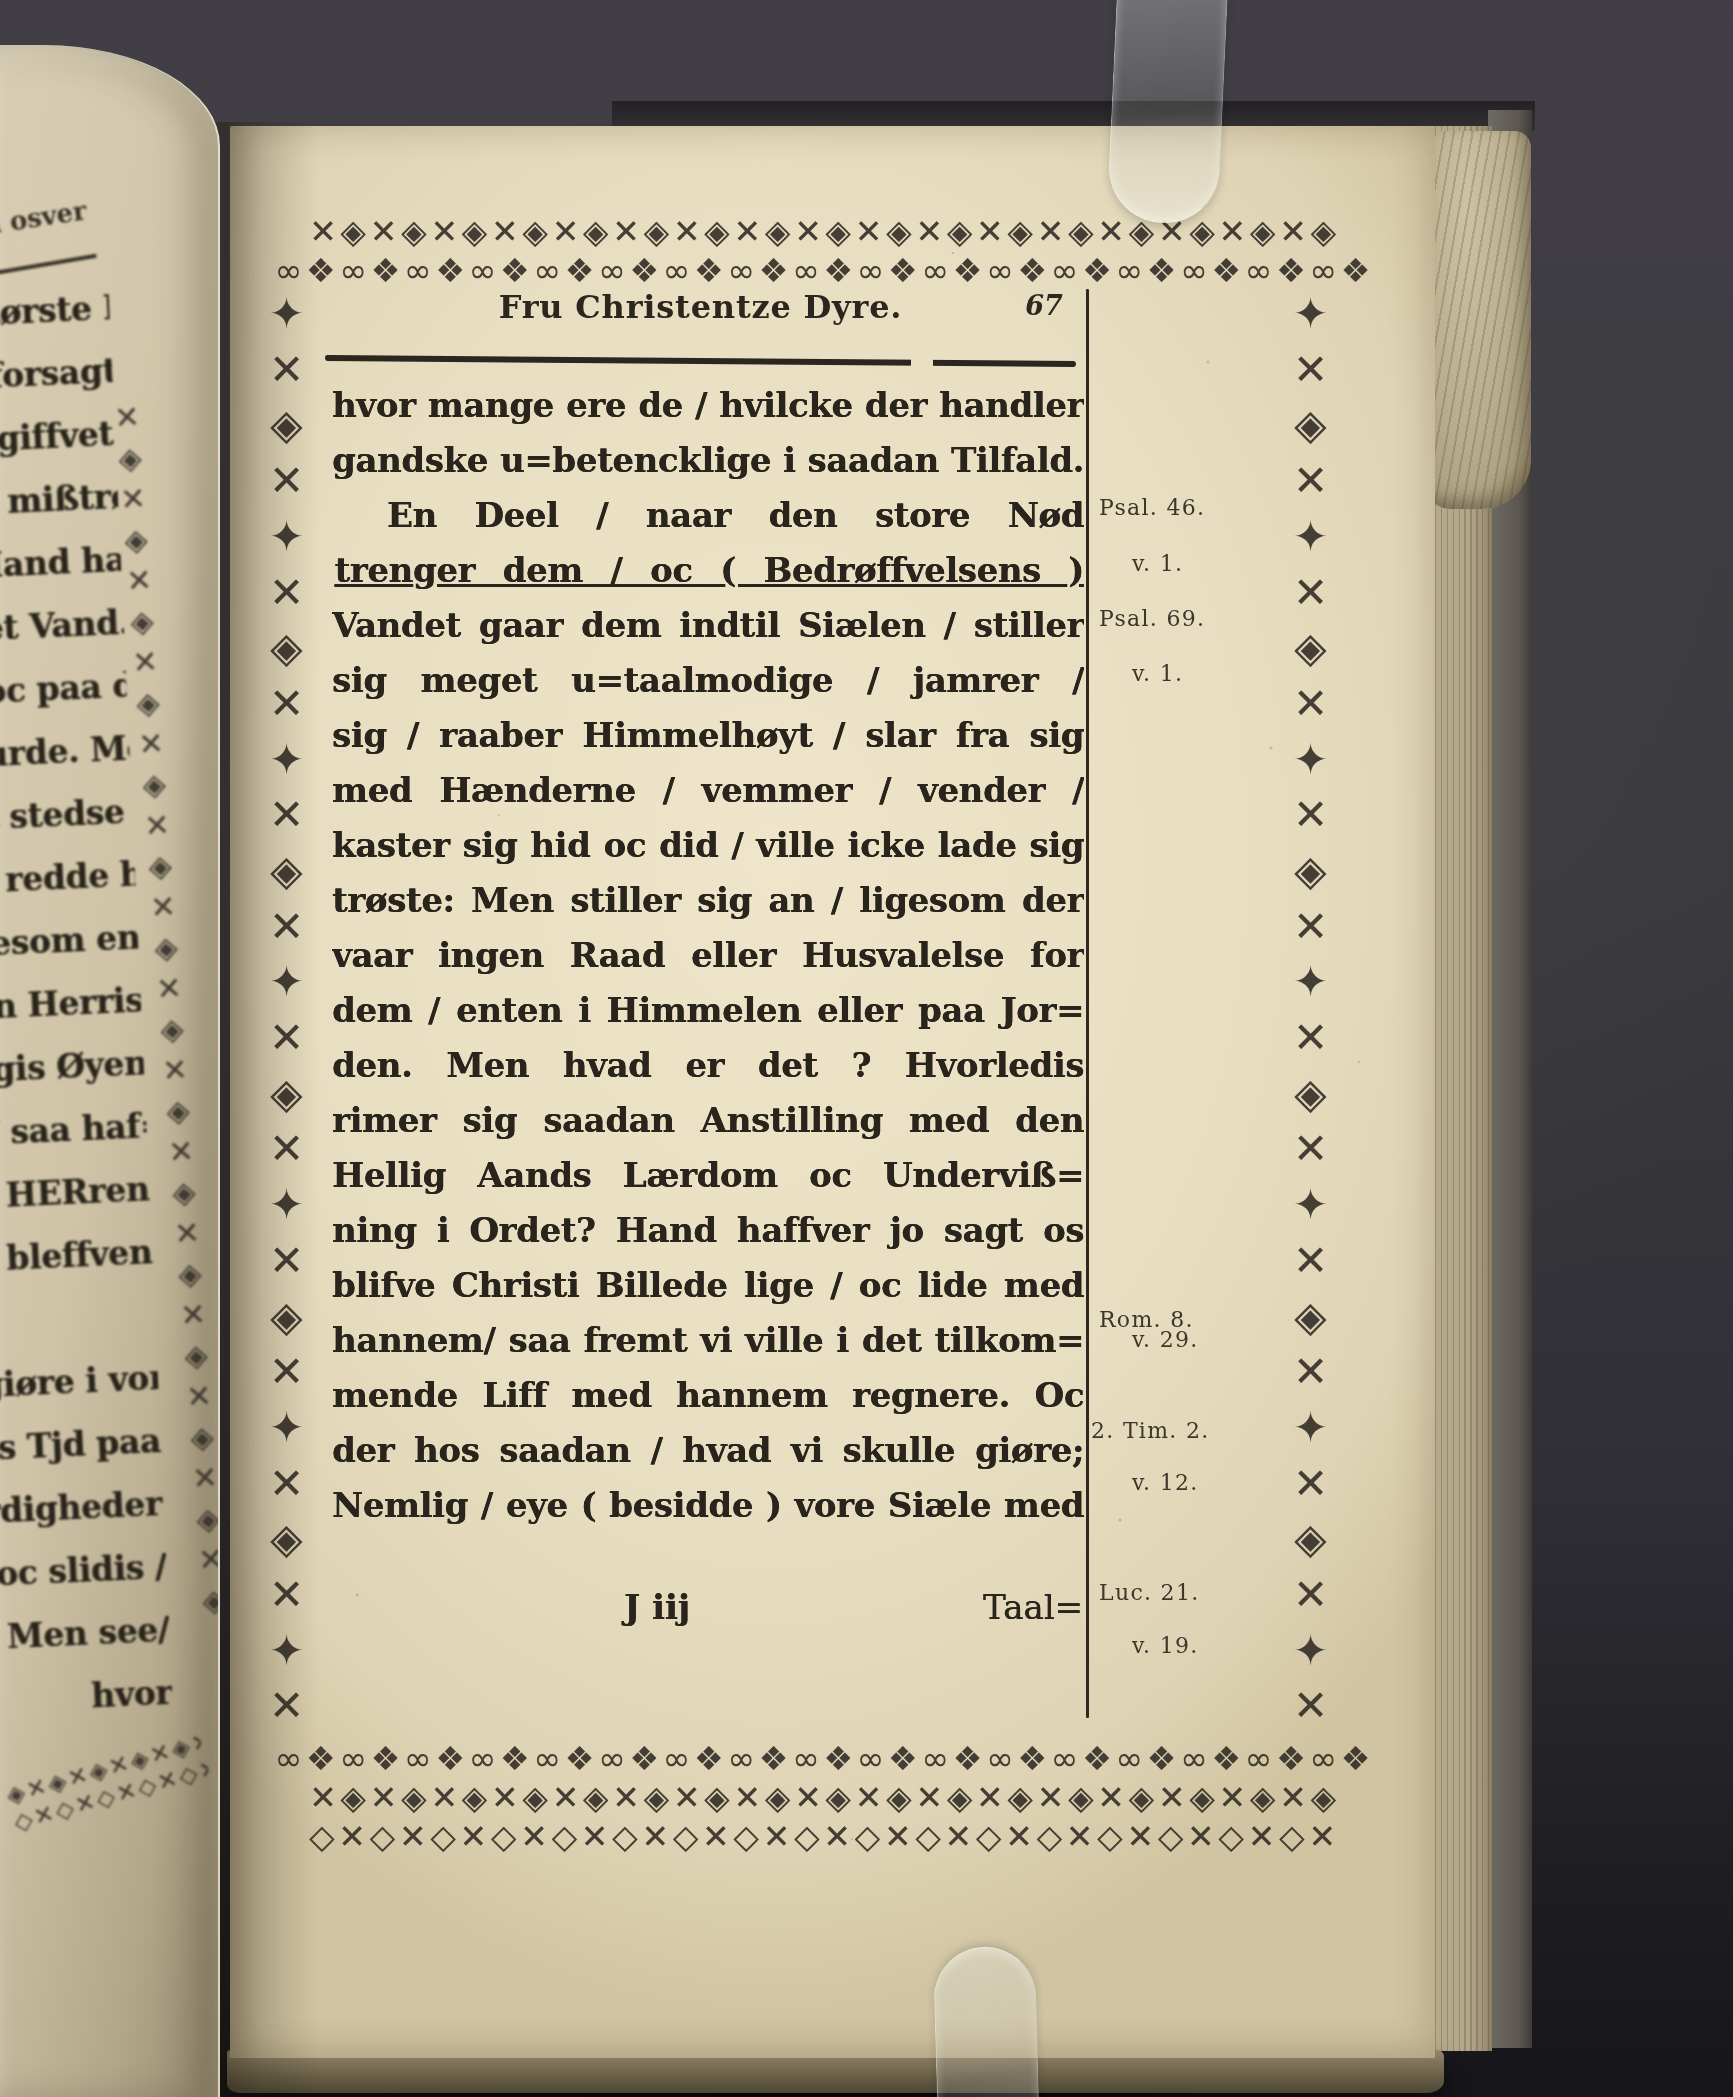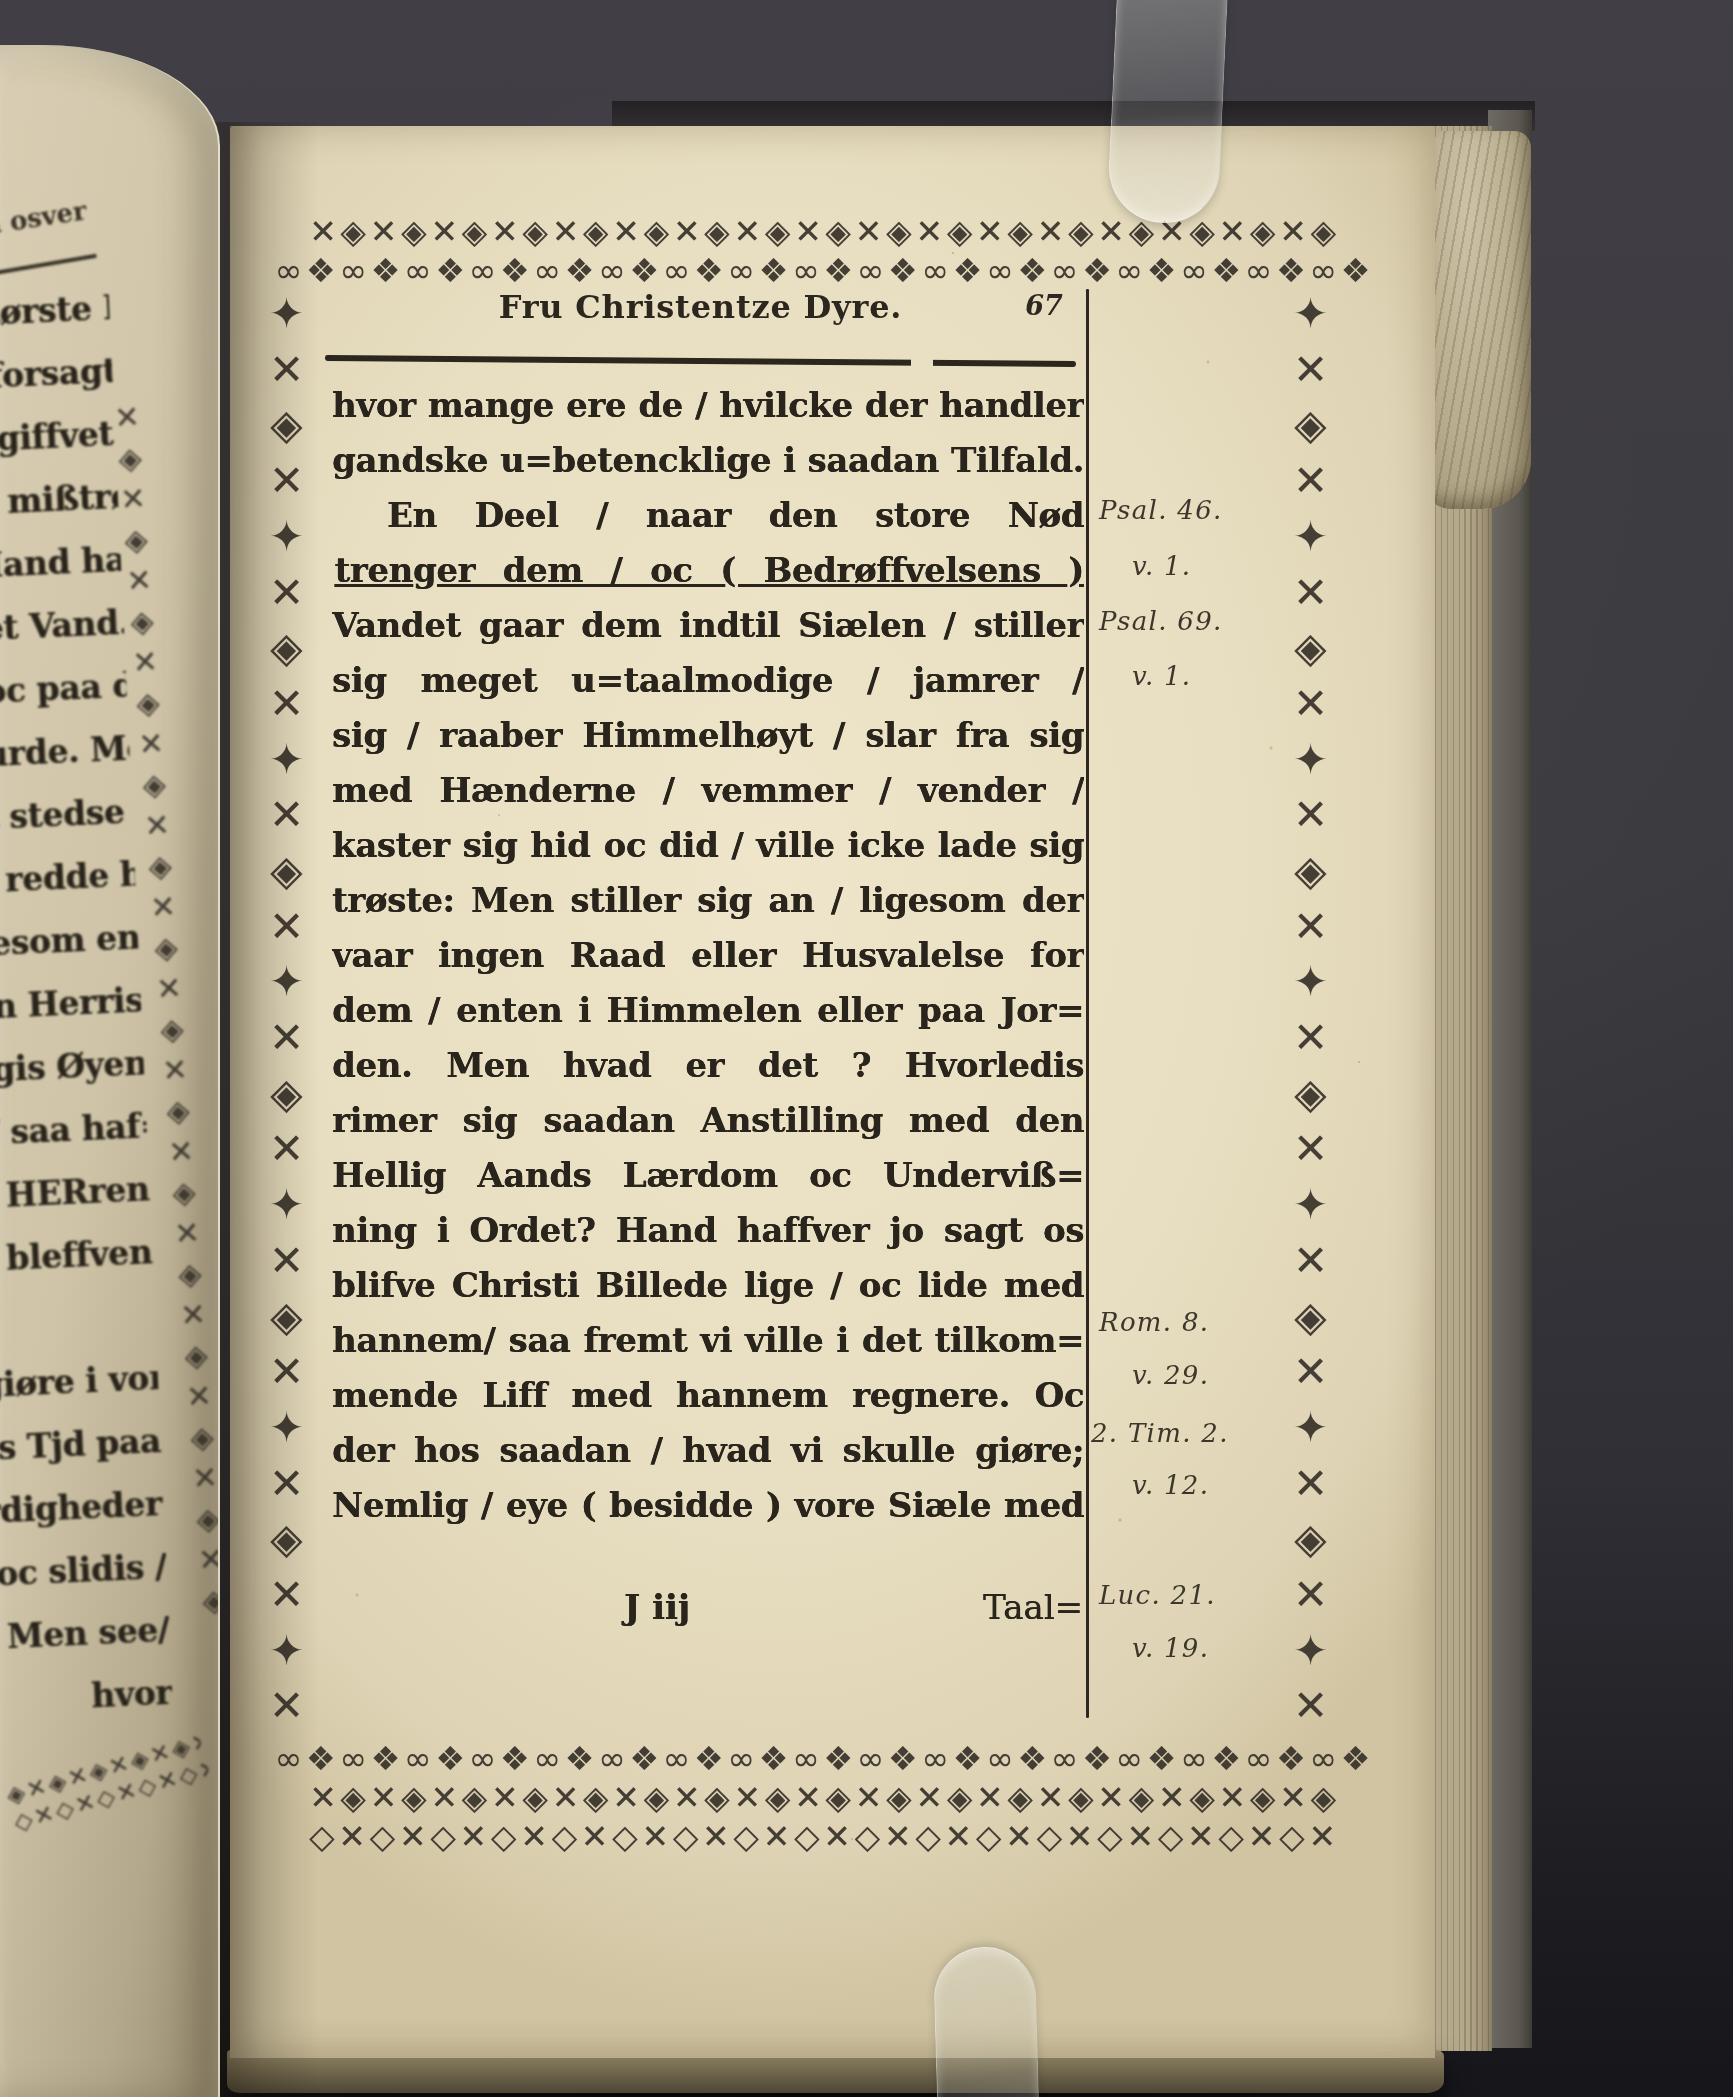--- a/index.html
+++ b/index.html
@@ -80,30 +80,30 @@
     text-shadow:0.3px 0 0 #29241c;}
   .body-line:nth-child(3){padding-left:55px;}
   .body-line:nth-child(4){padding-left:2.5px;text-decoration:underline;}
   .signature-mark{position:absolute;left:394px;top:1461px;width:143px;text-align:left;
     font-size:34px;font-weight:700;color:#29241c;text-shadow:0.3px 0 0 #29241c;}
   .catchword{position:absolute;right:352px;top:1461px;font-size:34px;font-weight:400;
     color:#29241c;text-shadow:0.3px 0 0 #29241c;}
 
   
   .margin-notes{position:absolute;left:0;top:0;width:100%;height:100%;}
-  .margin-note{position:absolute;font-style:italic;font-size:26px;color:#3c362b;
+  .margin-note{position:absolute;font-size:22px;color:#3c362b;
     letter-spacing:1.3px;white-space:nowrap;}
   .margin-note:nth-child(odd){left:869px;}
   .margin-note:nth-child(even){left:902px;}
   .margin-note:nth-child(1){top:369px;}
   .margin-note:nth-child(2){top:425px;}
   .margin-note:nth-child(3){top:480px;}
   .margin-note:nth-child(4){top:535px;}
   .margin-note:nth-child(5){top:1181px;}
-  .margin-note:nth-child(6){top:1234px;text-align:right;}
+  .margin-note:nth-child(6){top:1201px;text-align:right;}
   .margin-note:nth-child(7){top:1292px;left:861px;}
   .margin-note:nth-child(8){top:1344px;}
   .margin-note:nth-child(9){top:1454px;}
   .margin-note:nth-child(10){top:1507px;}
 
   
   .left-page{position:absolute;left:0;top:45px;width:220px;height:2056px;overflow:hidden;
     border-top-right-radius:176px 101px;
     background:linear-gradient(100deg,#d9ceb3 0%,#cfc4a8 48%,#b4a88c 80%,#978b70 100%);
     border-right:2.1px solid rgba(242,235,216,.55);

